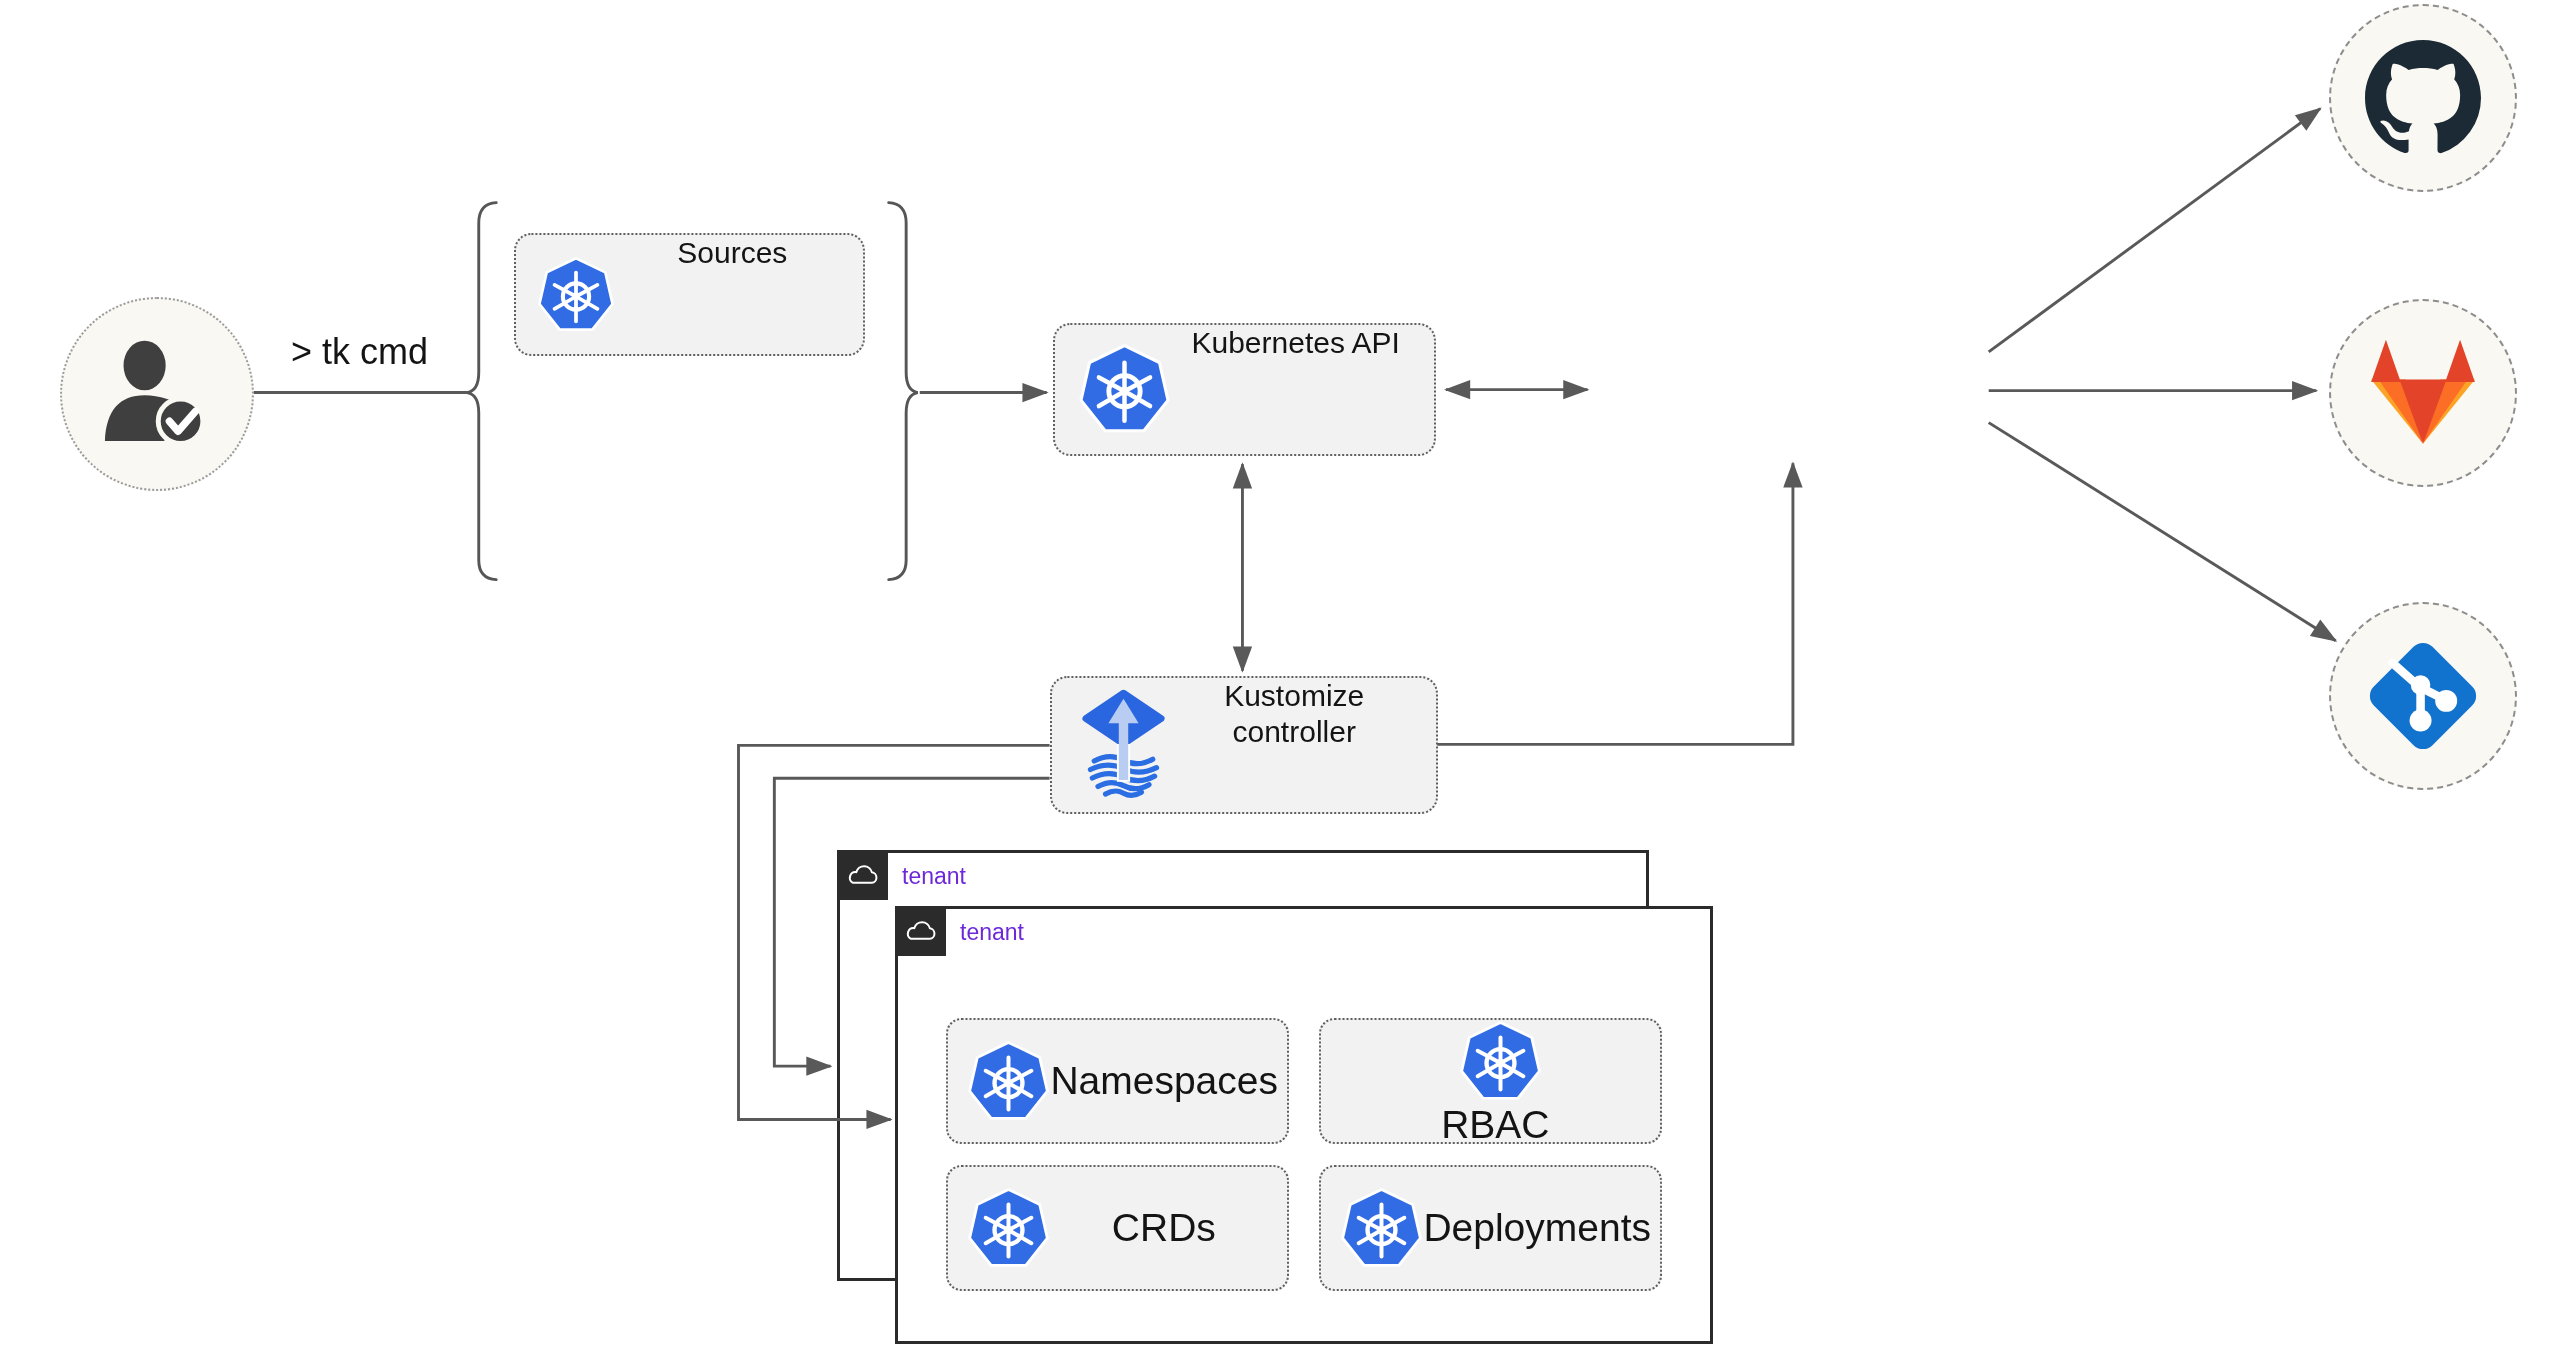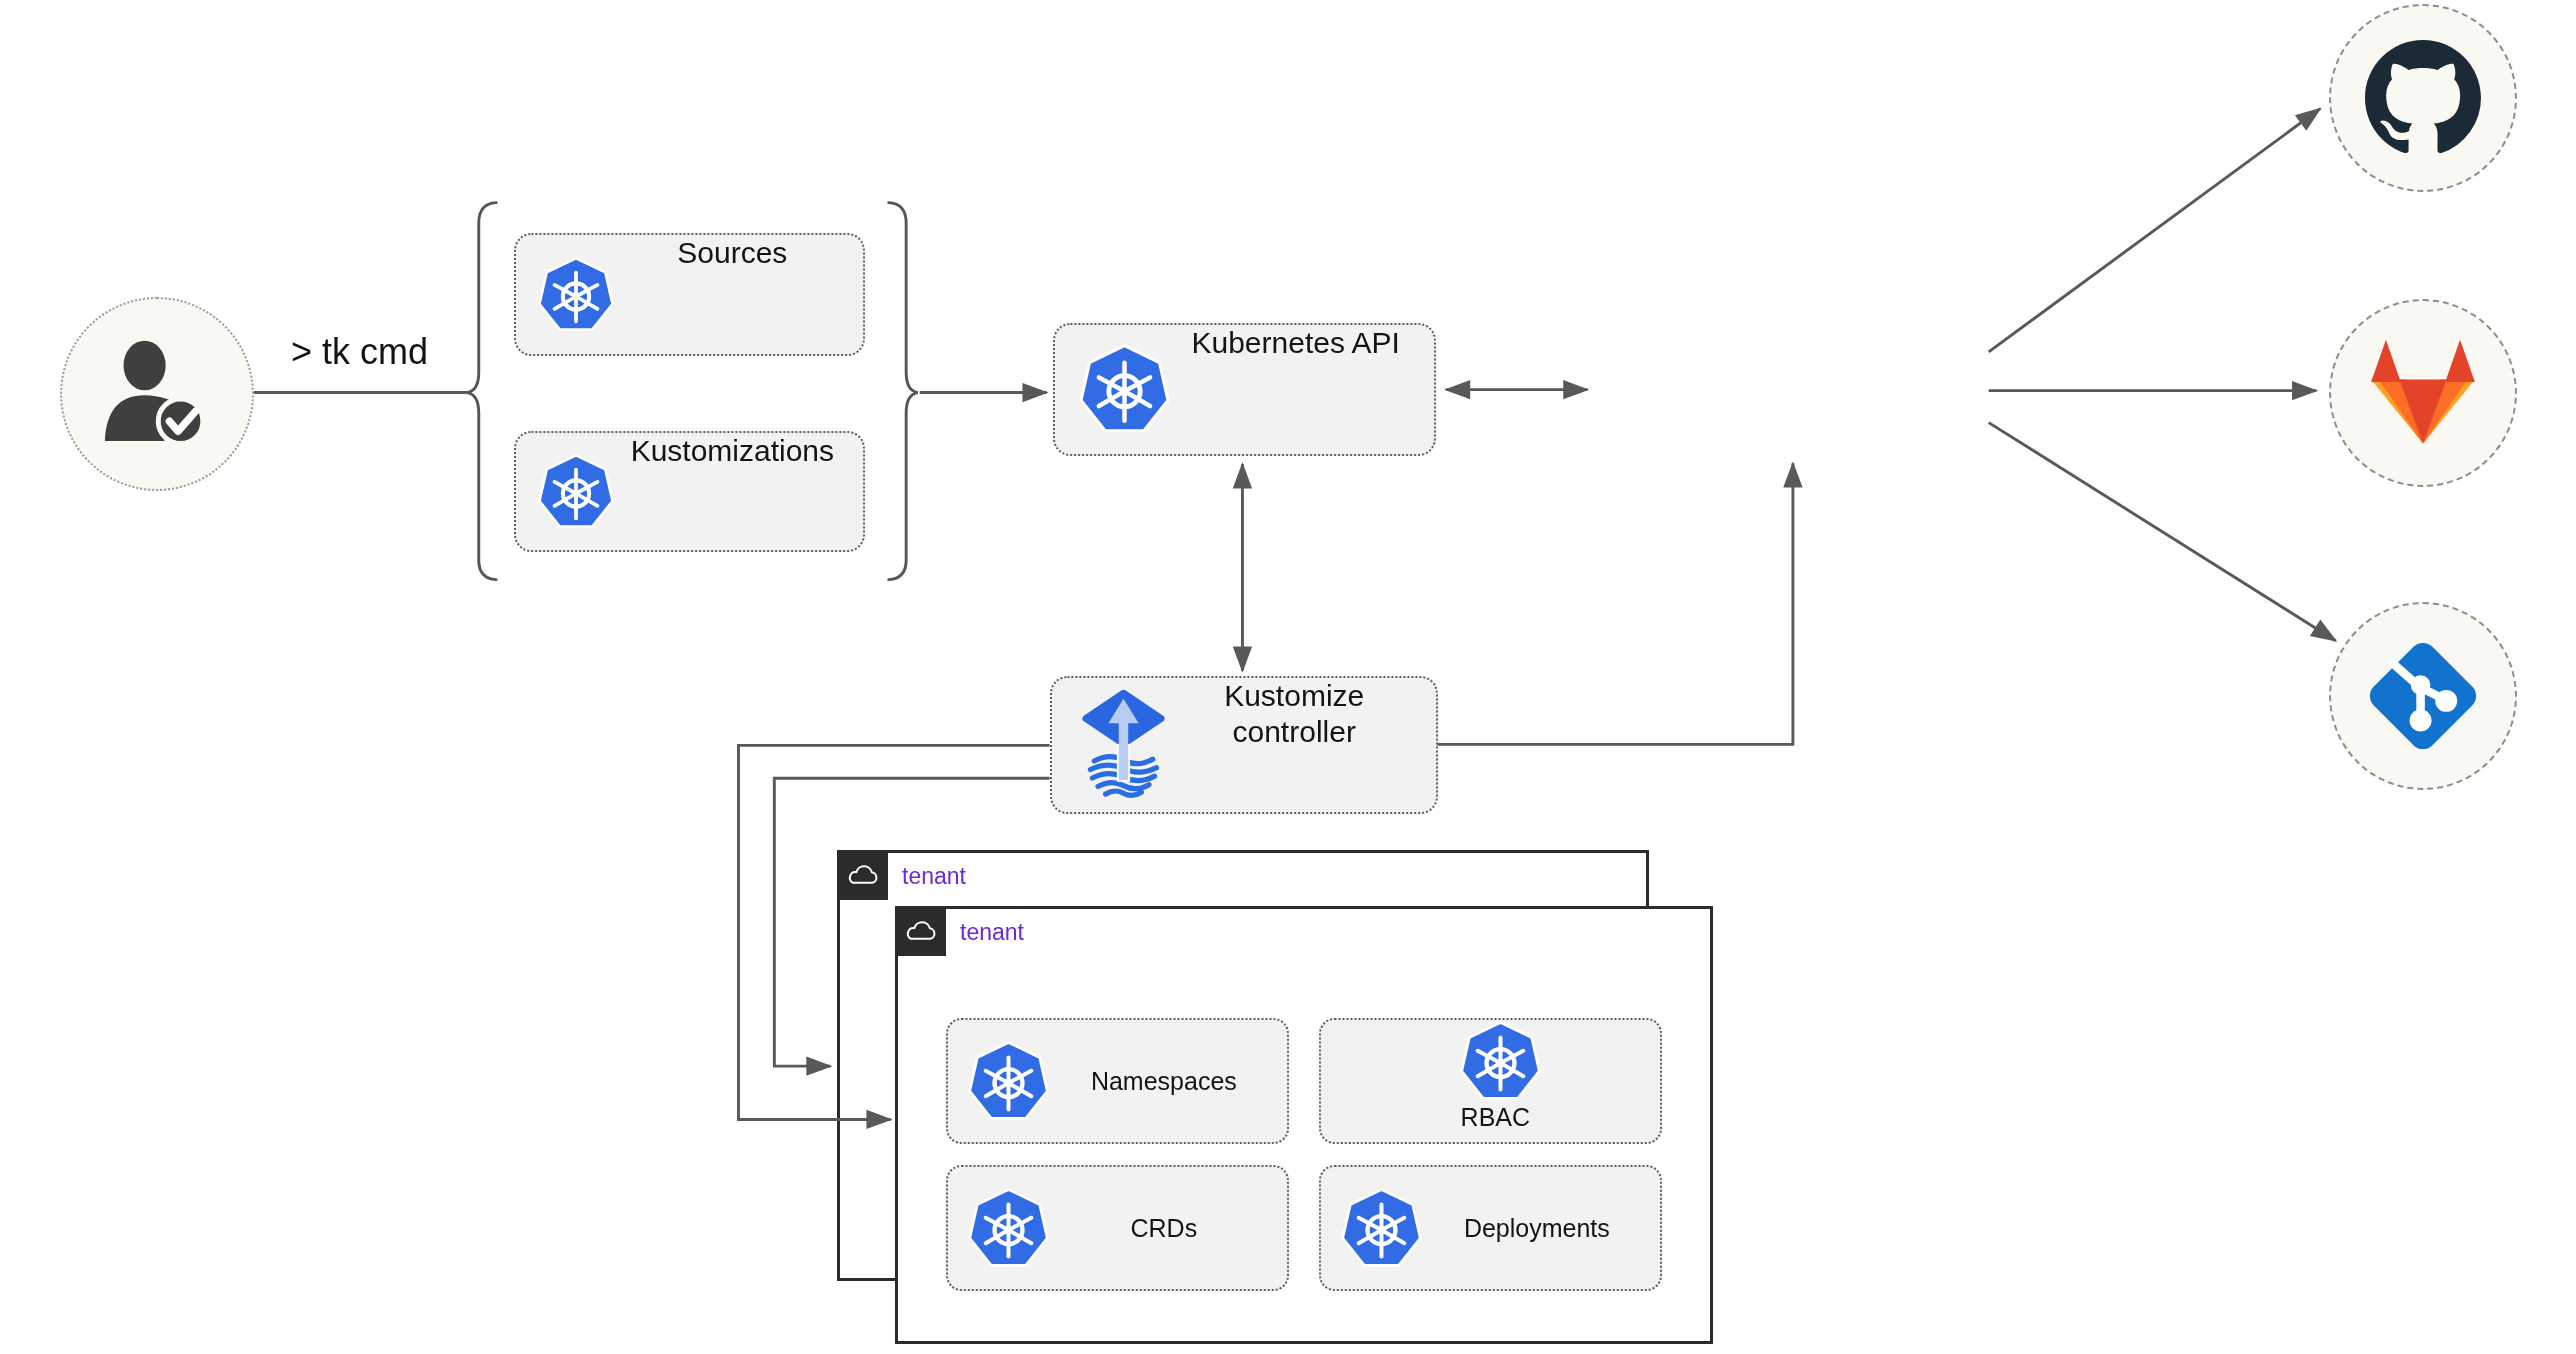--- a/index.html
+++ b/index.html
@@ -25,21 +25,21 @@
         background:var(--cream);border:2.4px dotted #9a9a9a;display:flex;align-items:center;
         justify-content:center;box-sizing:border-box;}
   .cmd-label{position:absolute;left:291px;top:331px;font-size:36px;color:var(--text-dark);}
   
   .tenant{position:absolute;background:#ffffff;border:3.4px solid var(--tenant-dark);box-sizing:border-box;}
   .tenant-tab{position:absolute;left:-3.4px;top:-3.4px;width:51px;height:50px;background:var(--tenant-dark);
         display:flex;align-items:center;justify-content:center;}
   .tenant-label{position:absolute;left:62px;top:9.7px;font-size:23px;color:#6d28d9;}
   .resource{position:absolute;width:343px;height:126px;background:var(--box-fill);
         border:2.4px dotted var(--box-border);border-radius:15.5px;display:flex;align-items:center;box-sizing:border-box;}
-  .resource .nlabel{flex:1;text-align:center;font-size:25px;color:var(--text-dark);padding-right:9.7px;}
+  .resource .nlabel{flex:1;text-align:center;font-size:39px;color:var(--text-dark);padding-right:9.7px;}
   svg.overlay{position:absolute;left:0;top:0;width:2576px;height:1355px;pointer-events:none;}
   .hidden-defs{position:absolute;width:0;height:0;overflow:hidden;}
   
   .k8s-hept{fill:var(--k8s-blue);stroke:#ffffff;stroke-width:3.5;stroke-linejoin:round;}
   .k8s-white{stroke:#ffffff;stroke-width:5;stroke-linecap:round;fill:none;}
   .k8s-hub{fill:#ffffff;}
   .flux-diamond{fill:var(--flux-blue);stroke:var(--flux-blue);stroke-width:7;stroke-linejoin:round;}
   .flux-wave{stroke:var(--wave-blue);stroke-width:5.5;fill:none;stroke-linecap:round;}
   .flux-arrow{fill:var(--flux-light);}
   .person-fill{fill:var(--person-gray);}
@@ -133,28 +133,20 @@
 
   <div class="node" style="left:514px;top:233px;width:351px;height:123px;padding-left:21.3px;">
     <span class="icon-wrap">
       <svg width="78" height="78" viewBox="0 0 80 80">
           <use href="#sym-k8s"></use>
         </svg>
     </span>
     <span class="nlabel">Sources</span>
   </div>
 
-  <div class="node" style="left:514px;top:431px;width:351px;height:121px;padding-left:21.3px;">
-    <span class="icon-wrap">
-      <svg width="78" height="78" viewBox="0 0 80 80">
-          <use href="#sym-k8s"></use>
-        </svg>
-    </span>
-    <span class="nlabel">Kustomizations</span>
-  </div>
 
   <div class="node" style="left:1053px;top:323px;width:383px;height:133px;padding-left:23px;">
     <span class="icon-wrap">
       <svg width="93" height="93" viewBox="0 0 96 96">
           <use href="#sym-k8s"></use>
         </svg>
     </span>
     <span class="nlabel">Kubernetes API</span>
   </div>
 

